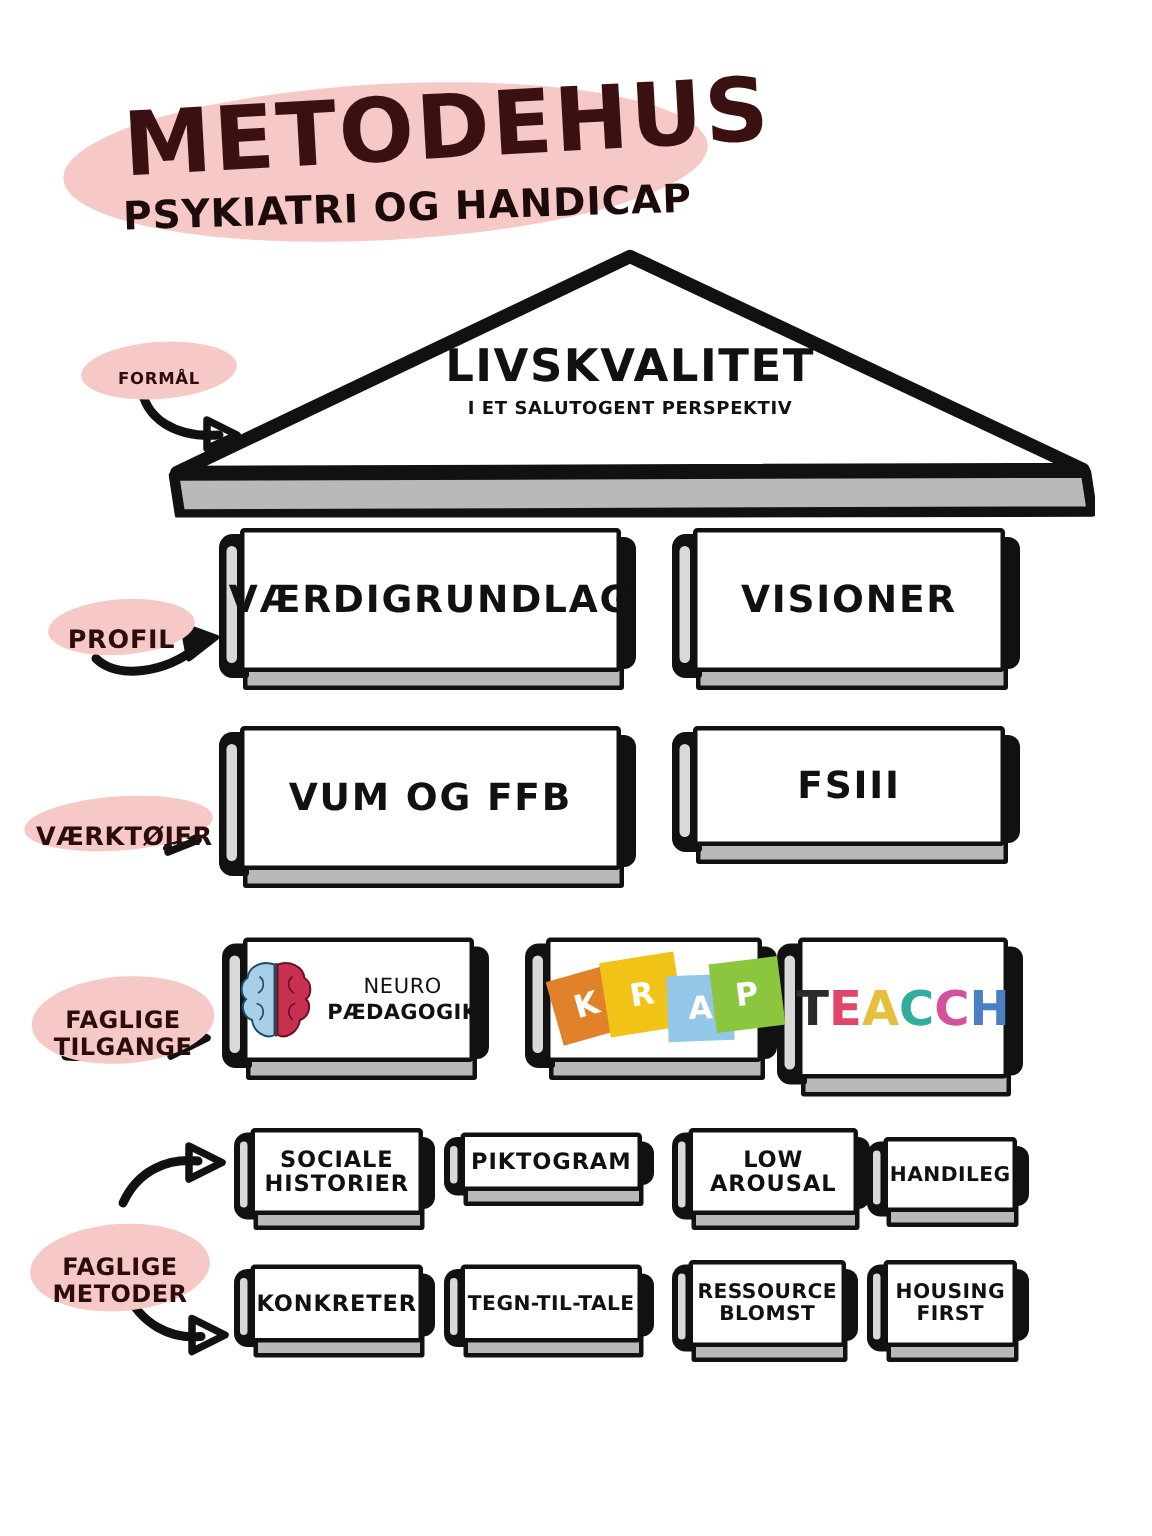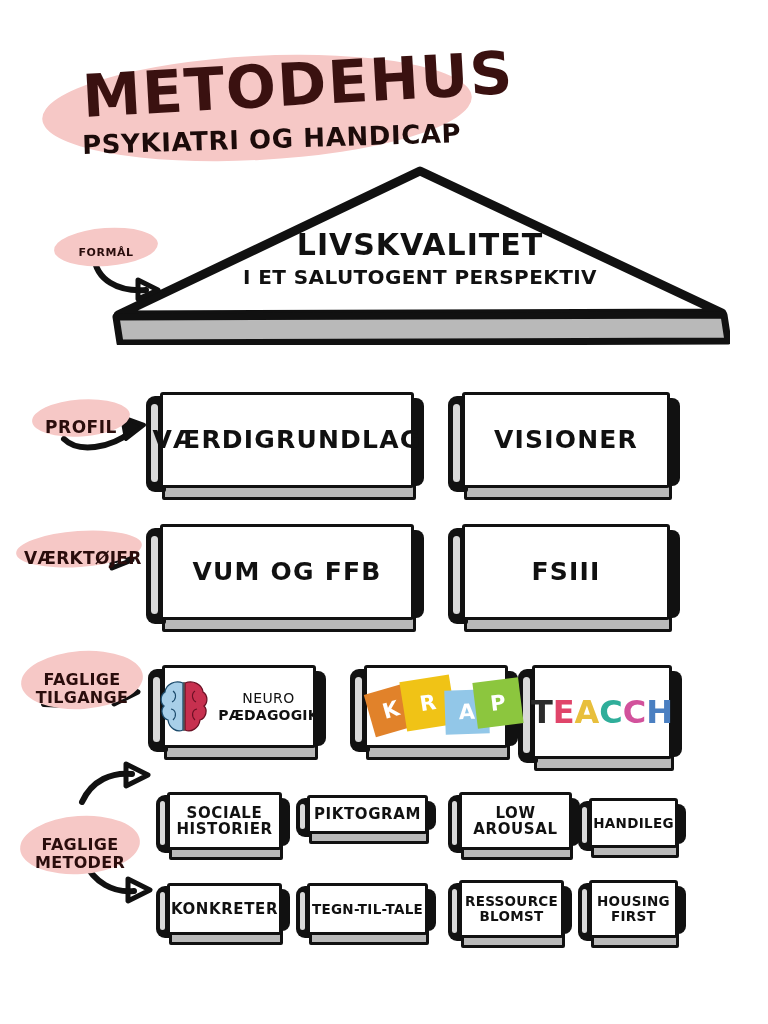--- a/index.html
+++ b/index.html
@@ -69,28 +69,27 @@
   #roof-text{
     position:absolute;left:0;top:62px;width:620px;text-align:center;
     pointer-events:none;
   }
   #roof-title{
     font-family:"DejaVu Sans", sans-serif;font-weight:bold;
     font-size:30px;letter-spacing:1px;color:#111;
   }
   #roof-subtitle{
     font-family:"DejaVu Sans", sans-serif;font-weight:bold;
-    font-size:20px;letter-spacing:.4px;color:#111;margin-top:3px;
+    font-size:12px;letter-spacing:.4px;color:#111;margin-top:3px;
   }
 
   
   .block{
     position:absolute;
     box-sizing:border-box;
-    margin-top:40px;
   }
   .block .face{
     position:absolute;left:14px;top:0;right:10px;bottom:12px;
     background:#fff;
     border:3px solid #111;
     border-radius:3px;
     display:flex;align-items:center;justify-content:center;
     text-align:center;
     z-index:3;
   }
@@ -251,21 +250,21 @@
 
   <div class="block big" style="left:146px;top:484px;width:278px;height:108px;">
     <div class="edge-left"></div>
     <div class="edge-right"></div>
     <div class="shelf"></div>
     <div class="face">
       <span class="label">VUM OG FFB</span>
     </div>
   </div>
 
-  <div class="block big" style="left:448px;top:484px;width:232px;height:108px;">
+  <div class="block big" style="left:448px;top:484px;width:232px;height:92px;">
     <div class="edge-left"></div>
     <div class="edge-right"></div>
     <div class="shelf"></div>
     <div class="face">
       <span class="label">FSIII</span>
     </div>
   </div>
 
   <div class="block logo" style="left:148px;top:625px;width:178px;height:95px;">
     <div class="edge-left"></div>

